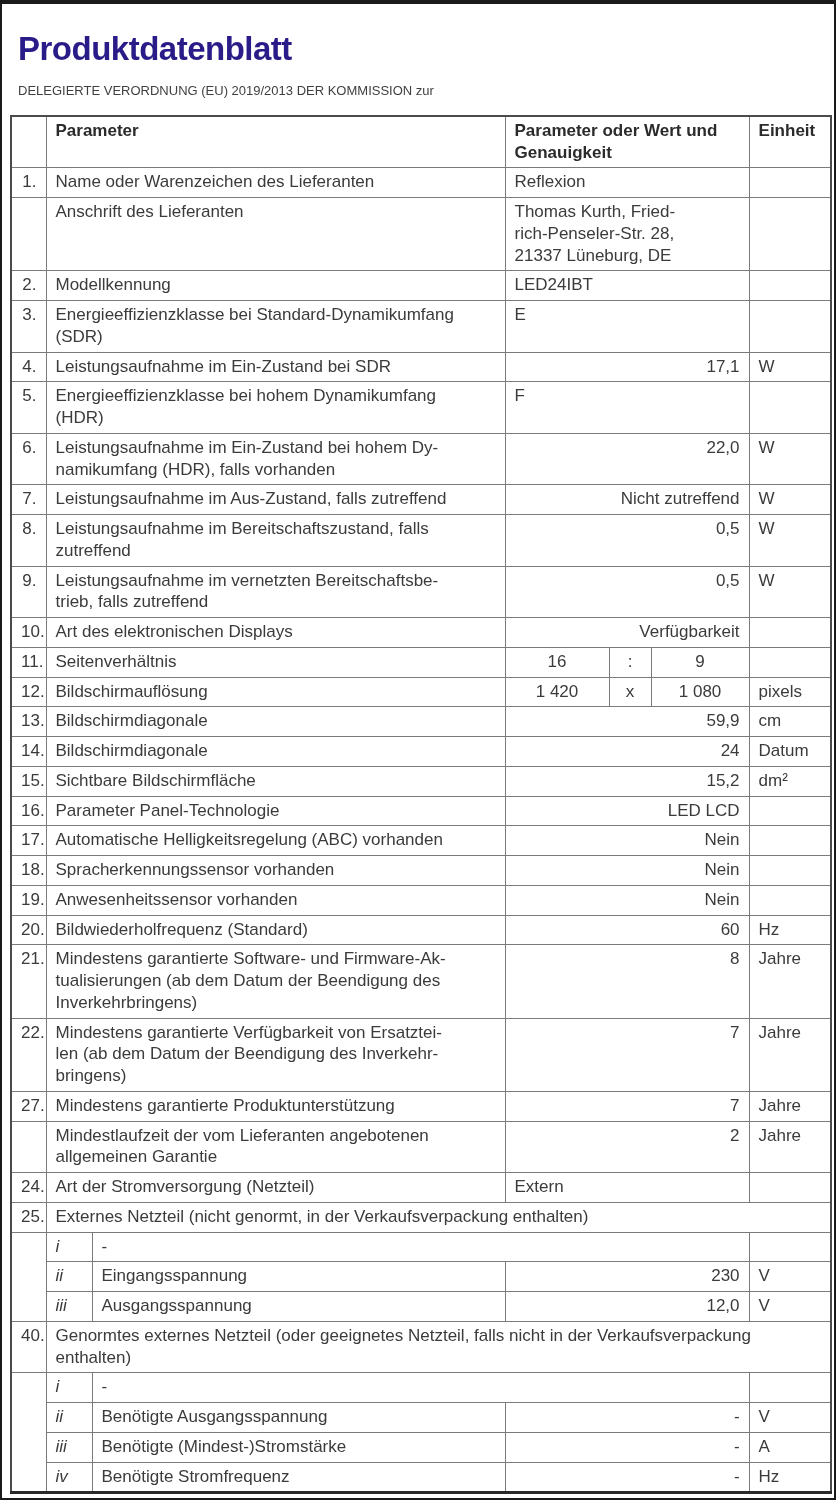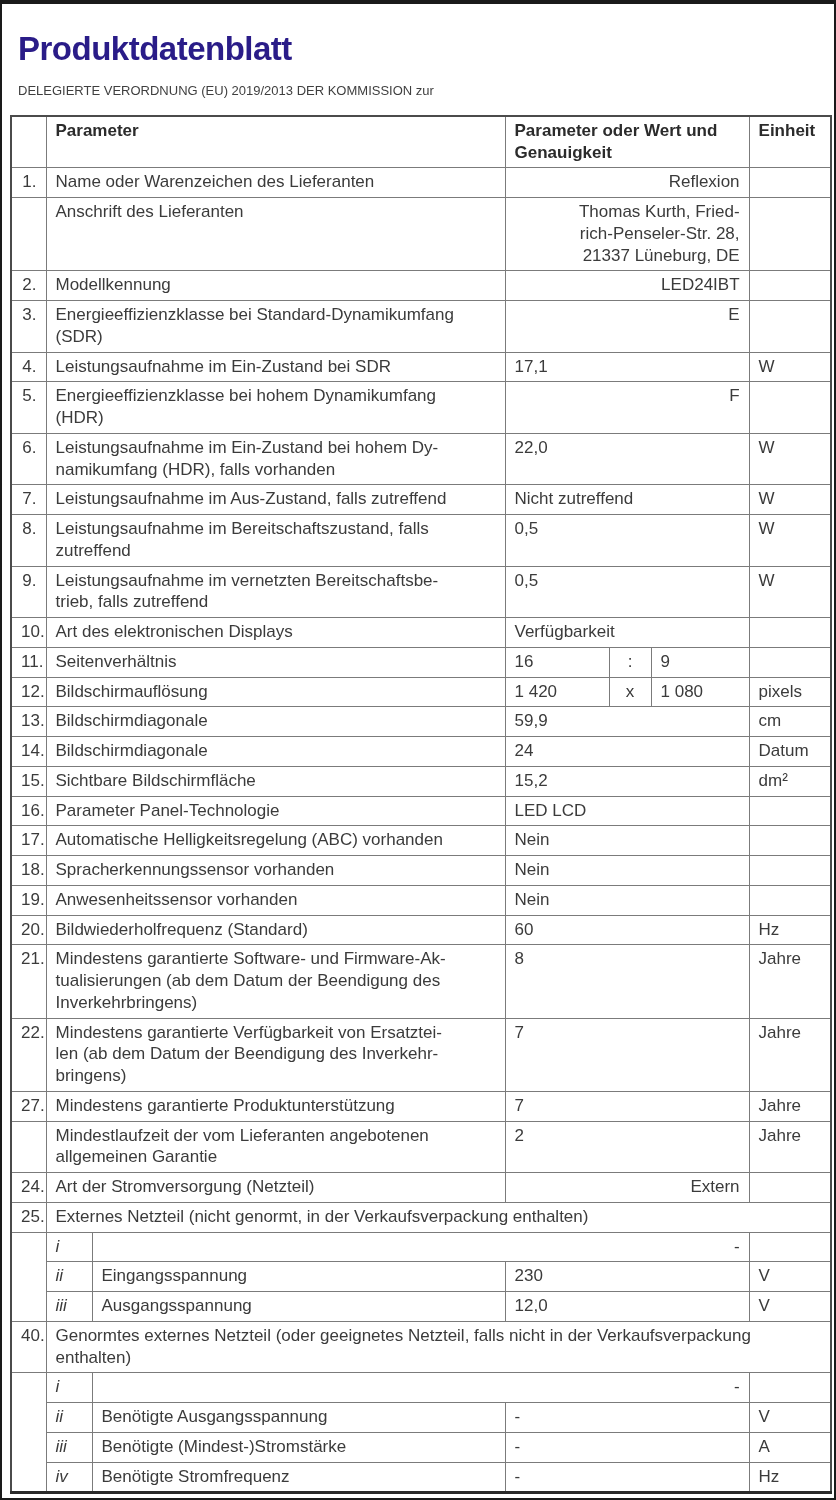--- a/index.html
+++ b/index.html
@@ -68,24 +68,24 @@
   }
   td.num{
     text-align:right;
     padding-right:8px;
     padding-left:2px;
   }
   td.roman{
     font-style:italic;
     padding-left:12px;
   }
-  td.val-left{text-align:right;}
-  td.val-right{}
+  td.val-left{text-align:left;}
+  td.val-right{text-align:right;}
   td.unit{text-align:left;}
-  td.ratio{text-align:left;}
+  td.ratio{text-align:center;}
   td.sep{text-align:center;padding-left:2px;padding-right:2px;}
   tr.single td{height:29px;}
 </style>
 </head>
 <body>
 
 <div class="page">
   <div class="doc-header">
     <h1 class="doc-title">Produktdatenblatt</h1>
     <p class="doc-subtitle"><span>DELEGIERTE VERORDNUNG (EU) 2019/2013 DER KOMMISSION zur</span><br>

